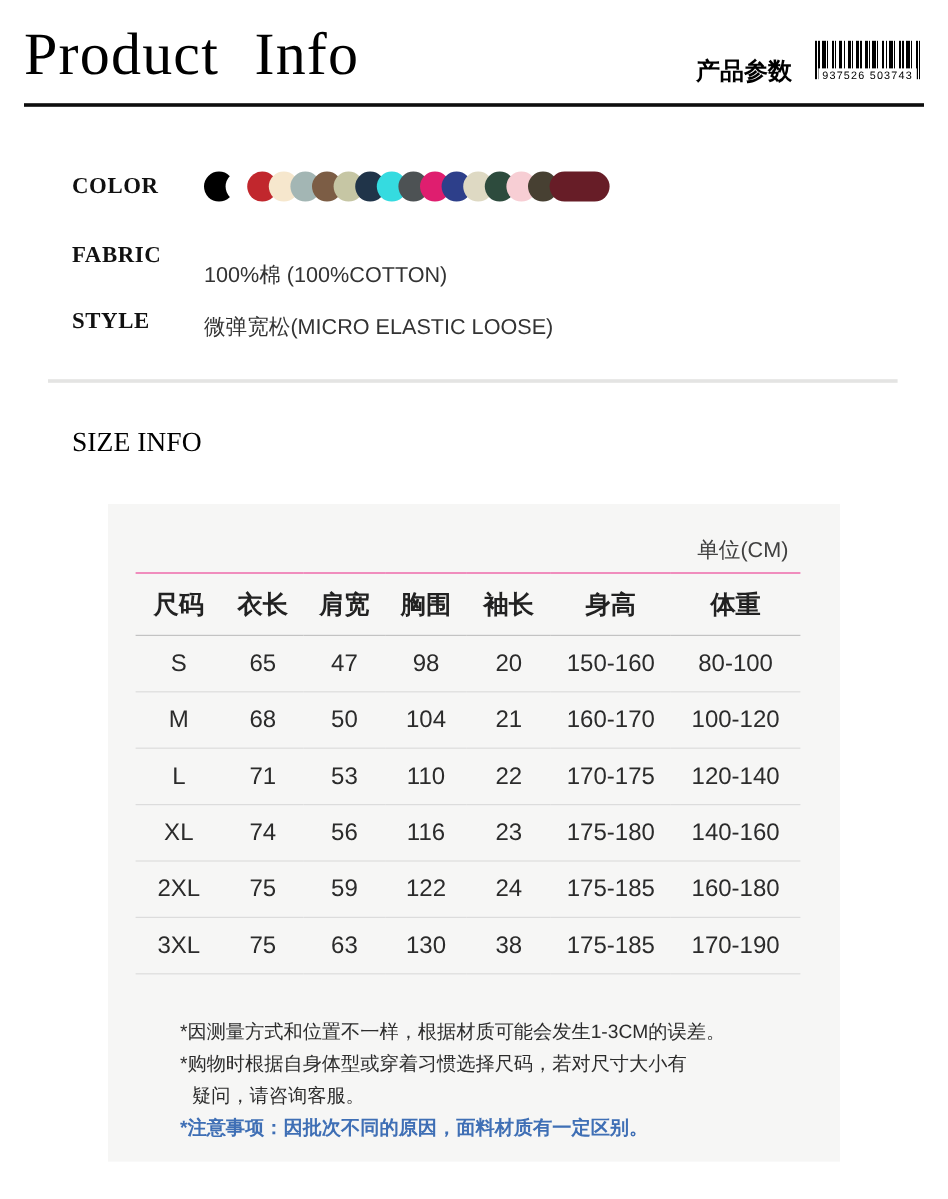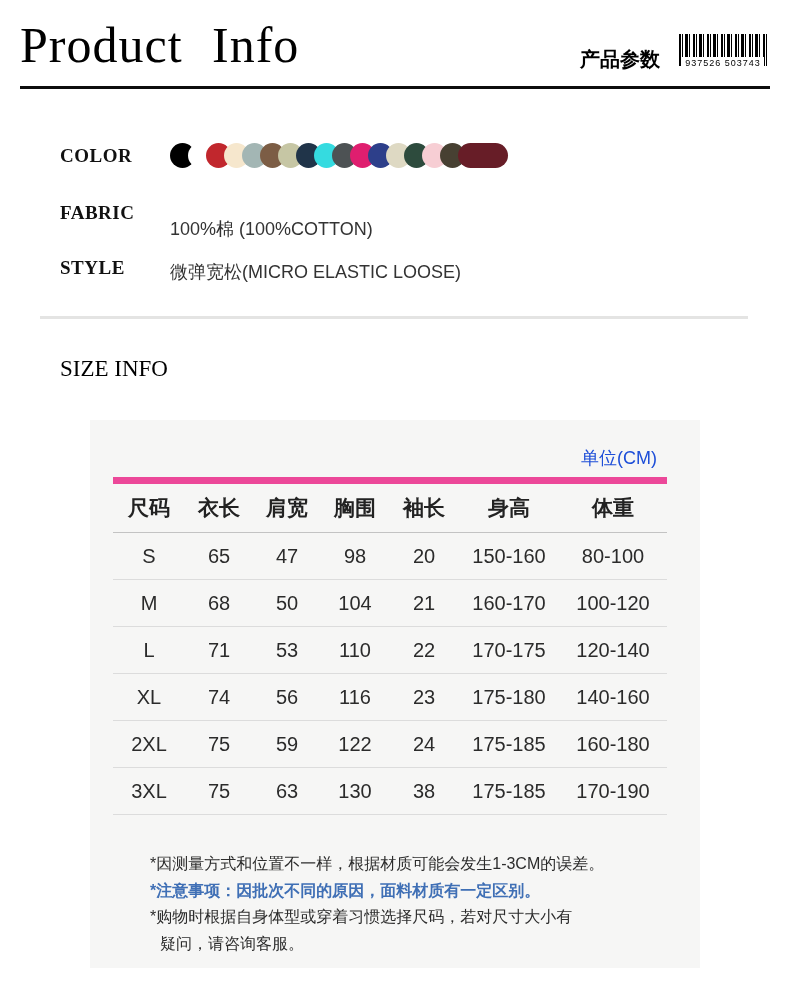--- a/index.html
+++ b/index.html
@@ -30,24 +30,24 @@
   .swatch:first-child { margin-left:0; }
   .swatch.pill { width:50px; border-radius:13px; }
 
   .soft-rule { position:absolute; left:40px; top:316px; width:708px; height:3px; background:#e4e4e3; }
 
   .size-heading { position:absolute; left:60px; top:356px; margin:0;
     font-family:"Liberation Serif", serif; font-weight:normal; font-size:23px; color:#000000; }
 
   
   .panel { position:absolute; left:90px; top:420px; width:610px; height:548px; background:#f6f6f5; }
-  .unit { margin:26px 43px 7px 0; text-align:right; font-size:18px; color:#1d4ed8; }
+  .unit { margin:26px 43px 7px 0; text-align:right; font-size:18px; color:#404040; }
   table.size-table { border-collapse:collapse; table-layout:fixed;
     margin-left:23px; width:554px; font-size:20px; color:#2b2b2b; }
-  table.size-table thead tr { border-top:7px solid #ec4899; border-bottom:1px solid #c3c3c3; height:52px; }
+  table.size-table thead tr { border-top:1px solid #ec4899; border-bottom:1px solid #c3c3c3; height:52px; }
   table.size-table tbody tr { border-bottom:1px solid #dcdcdc; height:47px; }
   table.size-table th { font-weight:bold; font-size:21px; color:#222; }
   table.size-table th, table.size-table td { text-align:center; vertical-align:middle; padding:0; }
   .size-table th:nth-child(1), .size-table td:nth-child(1) { width:72px; }
   .size-table th:nth-child(2), .size-table td:nth-child(2) { width:68px; }
   .size-table th:nth-child(3), .size-table td:nth-child(3) { width:68px; }
   .size-table th:nth-child(4), .size-table td:nth-child(4) { width:68px; }
   .size-table th:nth-child(5), .size-table td:nth-child(5) { width:70px; }
   .size-table th:nth-child(6), .size-table td:nth-child(6) { width:100px; }
   .size-table th:nth-child(7), .size-table td:nth-child(7) { width:108px; }
@@ -150,19 +150,19 @@
             <td>63</td>
             <td>130</td>
             <td>38</td>
             <td>175-185</td>
             <td>170-190</td>
           </tr>
         </tbody>
     </table>
     <div class="notes">
         <div class="note">*因测量方式和位置不一样，根据材质可能会发生1-3CM的误差。</div>
-        <div class="note" style="color: rgb(63, 111, 181); font-weight: bold;">*注意事项：因批次不同的原因，面料材质有一定区别。</div>
         <div class="note">*购物时根据自身体型或穿着习惯选择尺码，若对尺寸大小有
 疑问，请咨询客服。</div>
+        <div class="note" style="color: rgb(63, 111, 181); font-weight: bold;">*注意事项：因批次不同的原因，面料材质有一定区别。</div>
       </div>
   </div>
 
 </div>
 
 </body></html>

